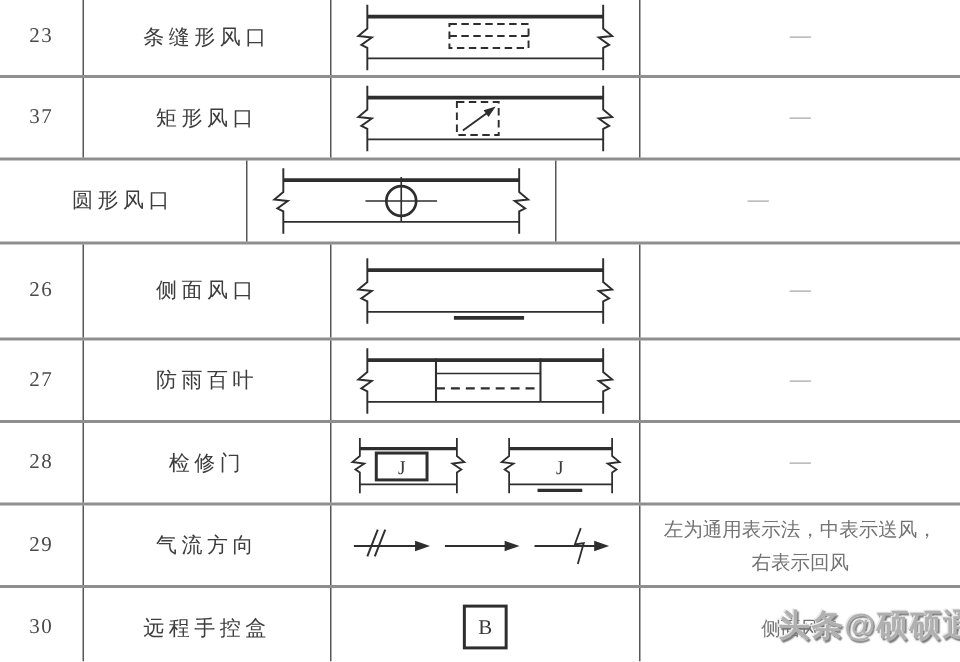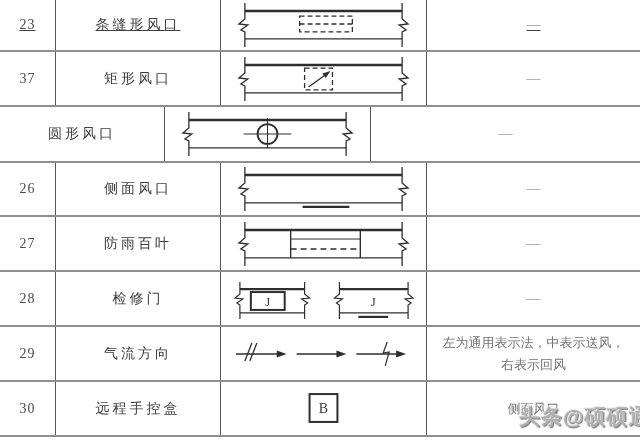--- a/index.html
+++ b/index.html
@@ -4,24 +4,24 @@
 <style>
   * { margin:0; padding:0; box-sizing:border-box; }
   html,body { background:#ffffff; }
   .page {
     position:relative; width:640px; height:441px; background:#ffffff;
     font-family:"Liberation Serif","DejaVu Serif",serif; color:#404040;
     overflow:hidden;
   }
   .tbl { position:absolute; left:0; top:0; width:640px; }
   .row { display:flex; border-bottom:2px solid #8f8f8f; }
-  .row.h52 { height:52px;text-decoration:underline; }
+  .row.h52 { height:52px; }
   .row.h55 { height:55px; }
   .row.h56 { height:56px; }
-  .row.h54 { height:54px; }
+  .row.h54 { height:64px; }
   .cell { display:flex; align-items:center; justify-content:center; }
   .c-num  { width:56px;  border-right:1px solid #575757; font-size:14px; color:#4a4a4a; letter-spacing:1px; }
   .c-name { width:165px; border-right:1px solid #575757; font-size:14px; letter-spacing:3px; color:#3d3d3d; }
   .c-sym  { width:206px; border-right:1px solid #575757; }
   .c-sym svg { display:block; }
   .c-note { flex:1; font-size:13px; color:#737373; text-align:center; padding:0 12px; line-height:22px; }
   .c-note.dash { color:#9a9a9a; font-size:14px; letter-spacing:0; }
   .sym-stroke { stroke:#2e2e2e; fill:none; }
   .sym-fill   { fill:#2e2e2e; stroke:none; }
   .sym-text   { fill:#3a3a3a; font-family:"Liberation Serif","DejaVu Serif",serif; }

